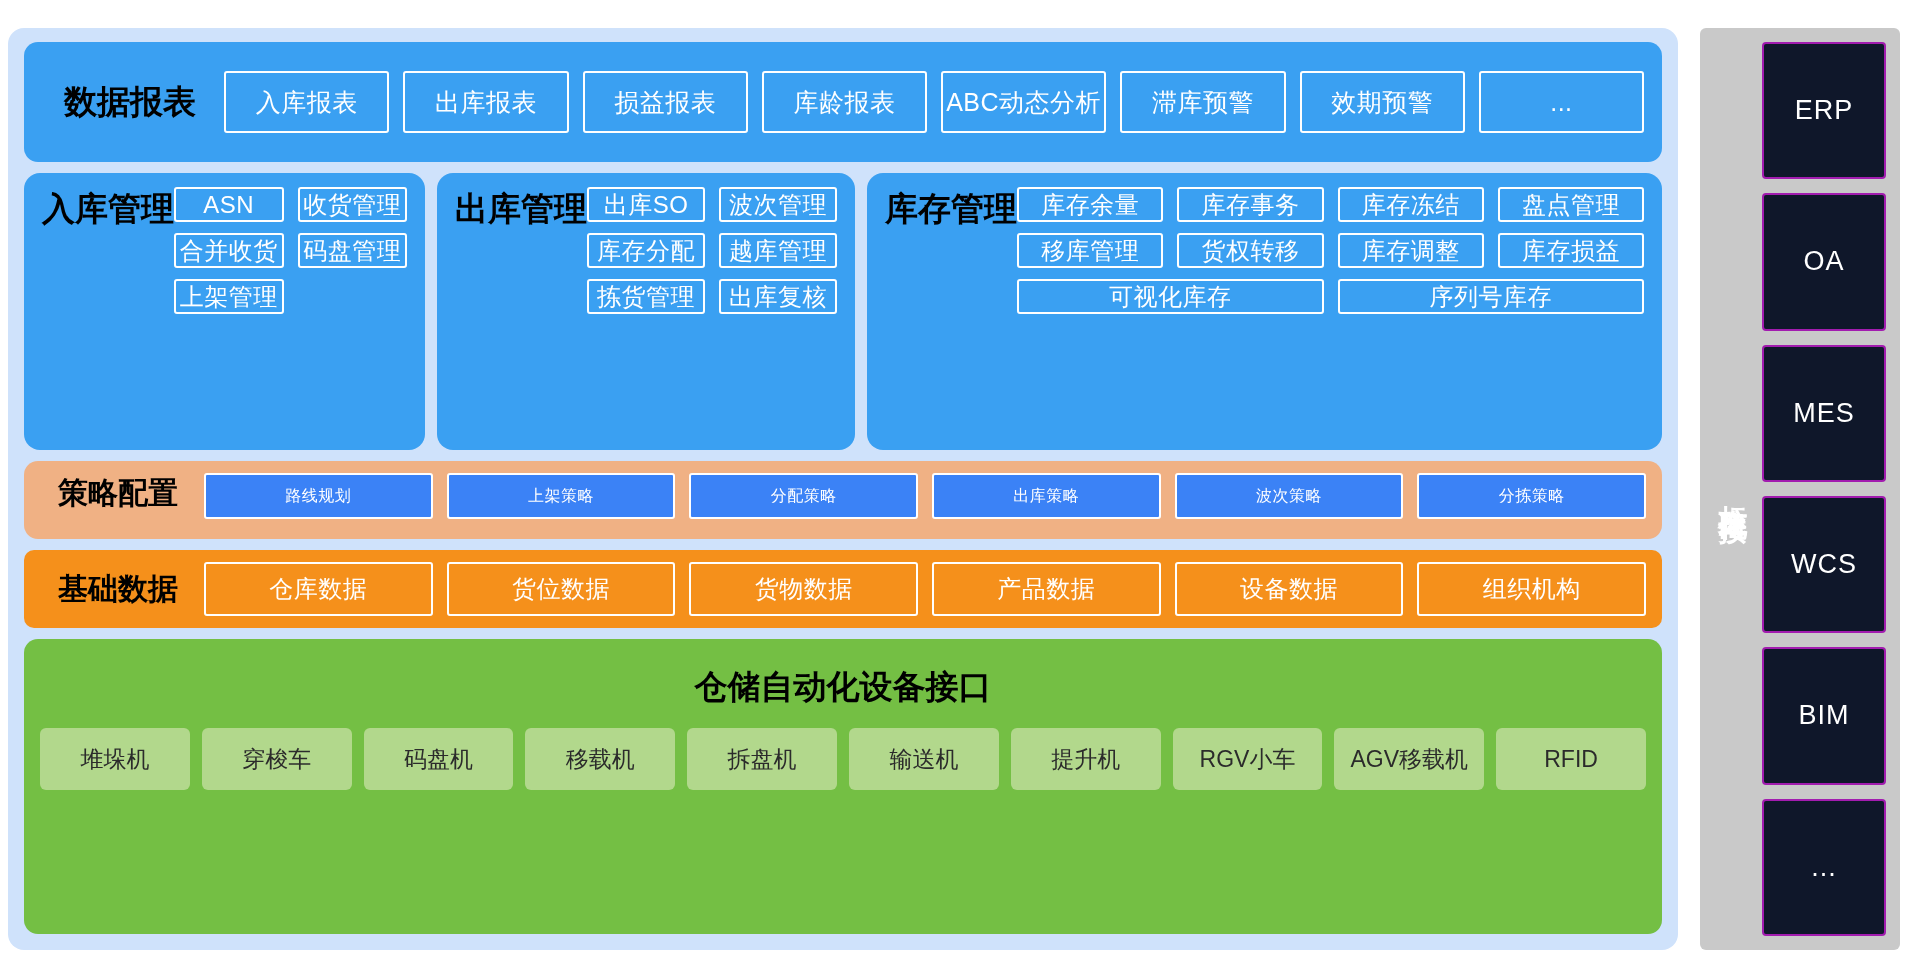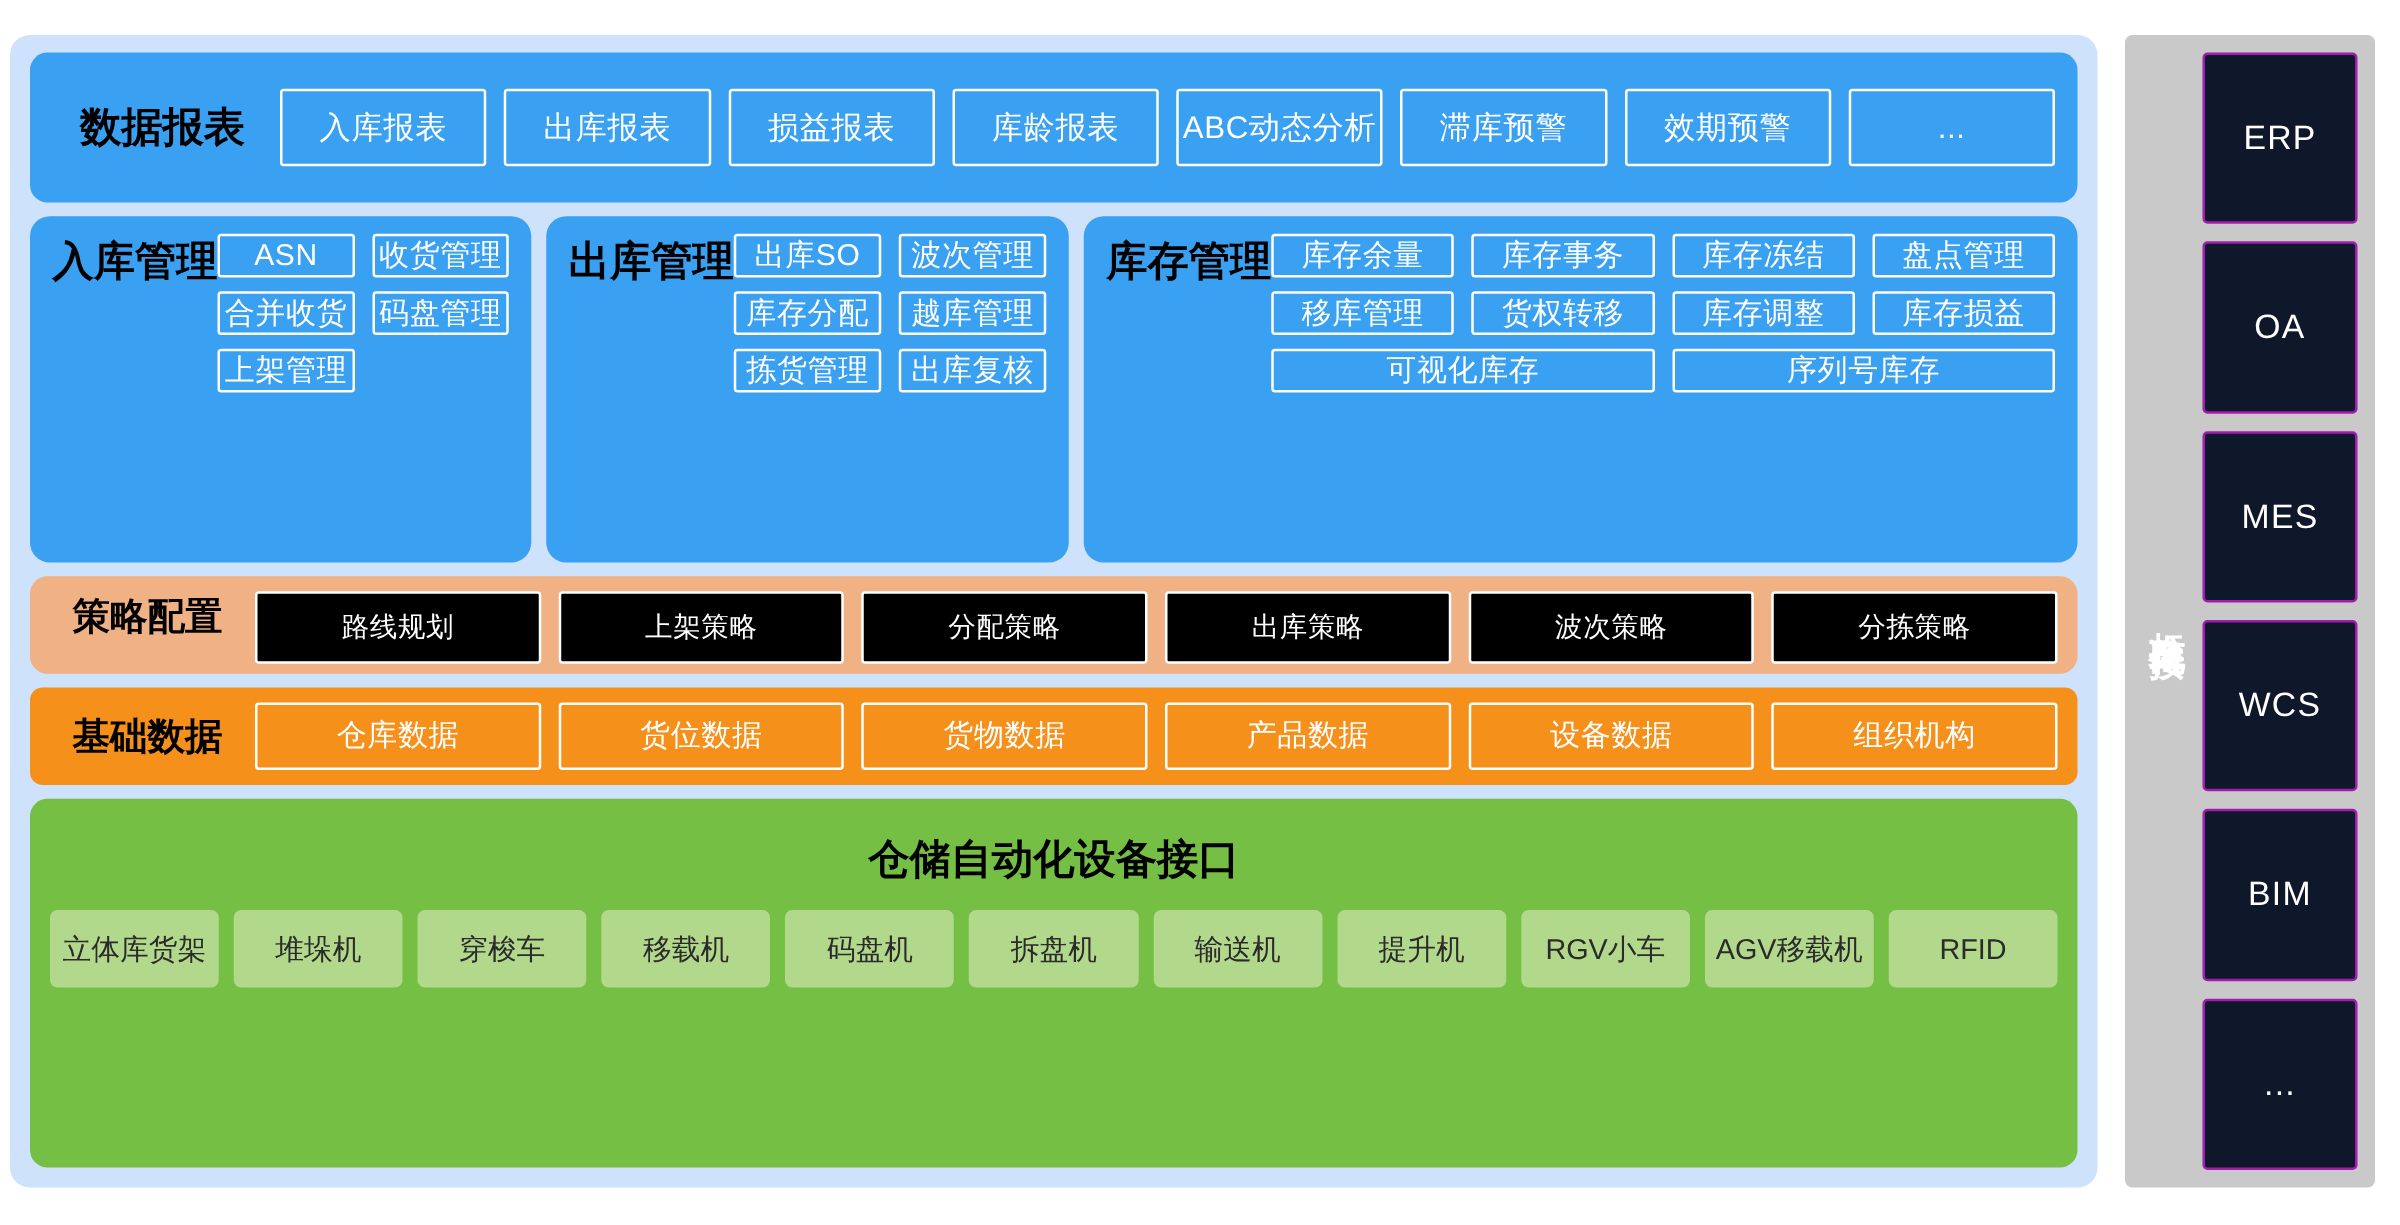--- a/index.html
+++ b/index.html
@@ -123,24 +123,24 @@
     gap: 14px;
     height: 78px;
   }
   .strategy-row .section-title {
     font-size: 30px;
     padding: 0 12px 0 18px;
     flex: 0 0 auto;
   }
   .strategy-row .chip {
     flex: 1 1 0;
-    height: 58px;
+    height: 46px;
     border-radius: 3px;
-    background: #000000;
-    font-size: 22px;
+    background: #3b82f6;
+    font-size: 16px;
   }
 
   
   .basedata-row {
     background: #f5901b;
     border-radius: 10px;
     padding: 12px 16px;
     display: flex;
     align-items: center;
     gap: 14px;
@@ -315,25 +315,24 @@
       <div class="chip">货位数据</div>
       <div class="chip">货物数据</div>
       <div class="chip">产品数据</div>
       <div class="chip">设备数据</div>
       <div class="chip">组织机构</div>
     </div>
 
     <div class="automation-row">
       <div class="section-title">仓储自动化设备接口</div>
       <div class="device-strip">
-        <div class="device-chip">立体库货架</div>
         <div class="device-chip">堆垛机</div>
         <div class="device-chip">穿梭车</div>
+        <div class="device-chip">码盘机</div>
         <div class="device-chip">移载机</div>
-        <div class="device-chip">码盘机</div>
         <div class="device-chip">拆盘机</div>
         <div class="device-chip">输送机</div>
         <div class="device-chip">提升机</div>
         <div class="device-chip">RGV小车</div>
         <div class="device-chip">AGV移载机</div>
         <div class="device-chip">RFID</div>
       </div>
     </div>
 
   </div>

